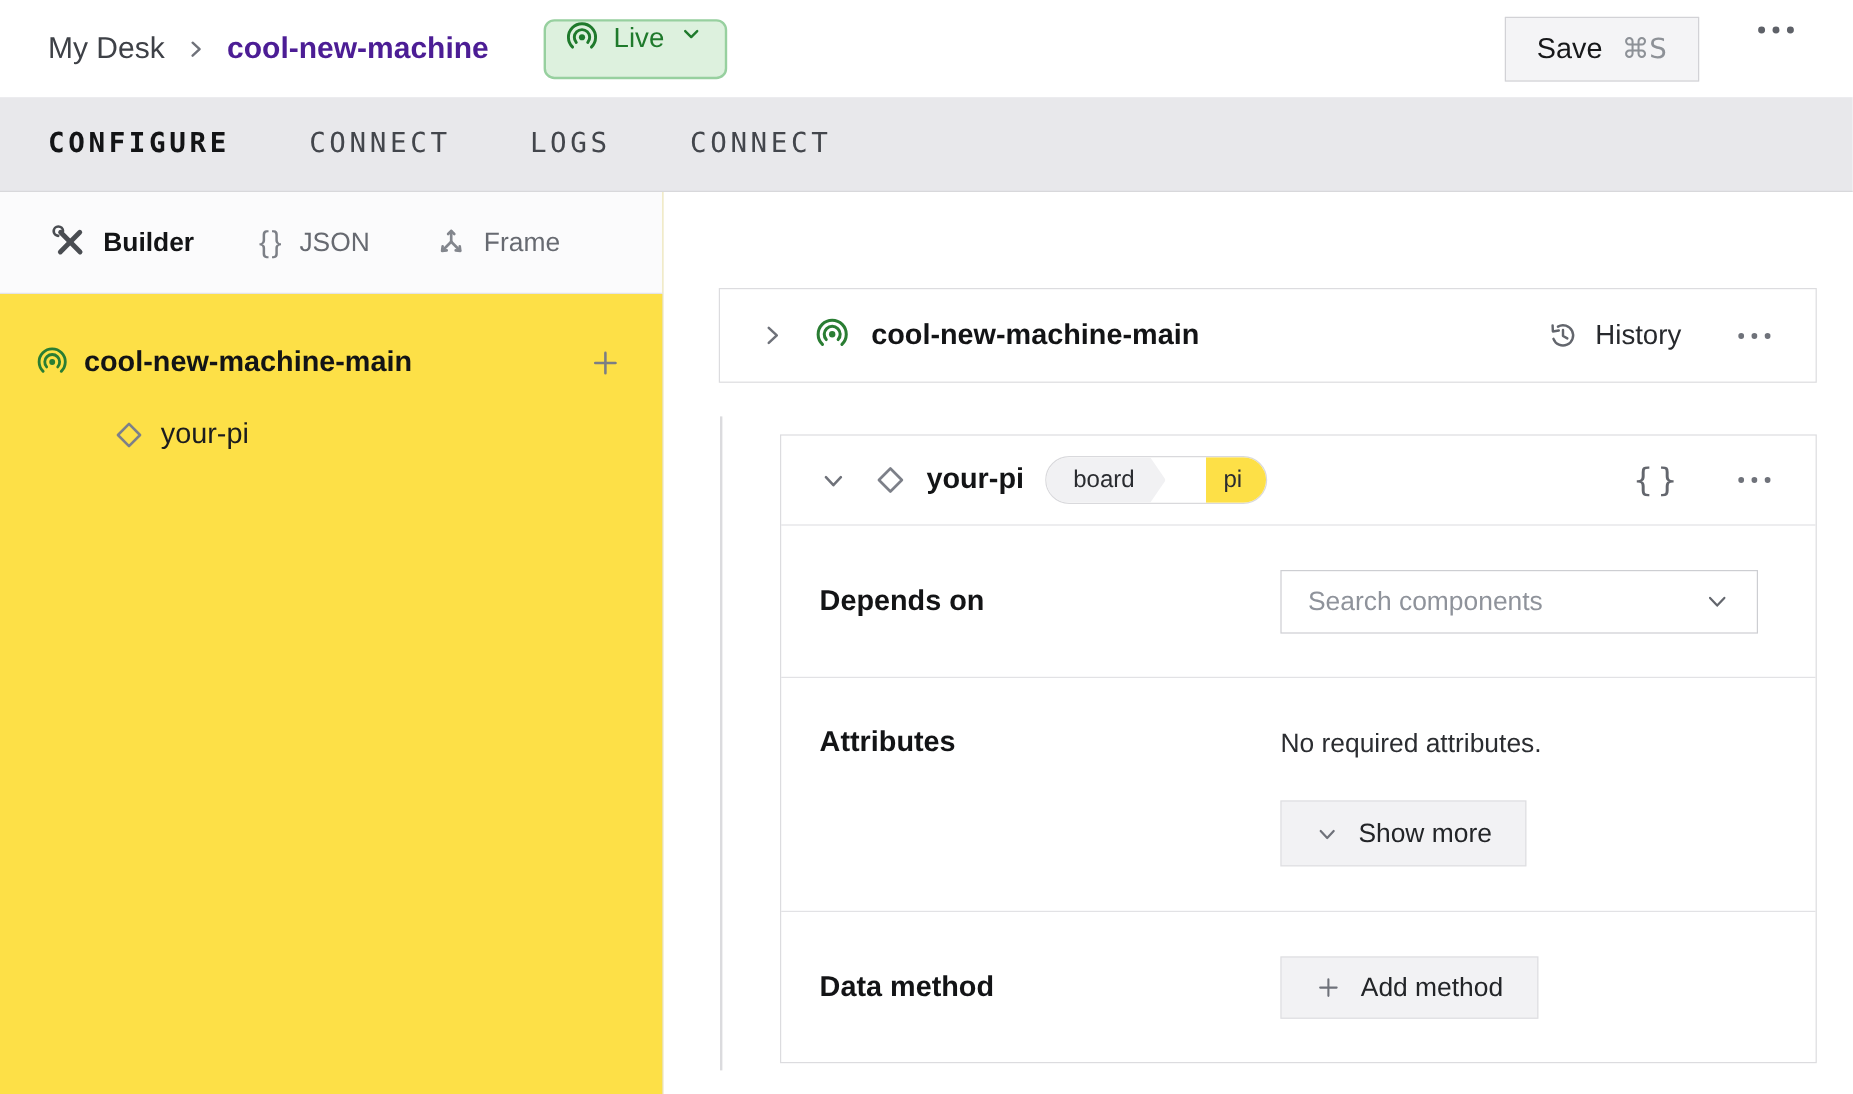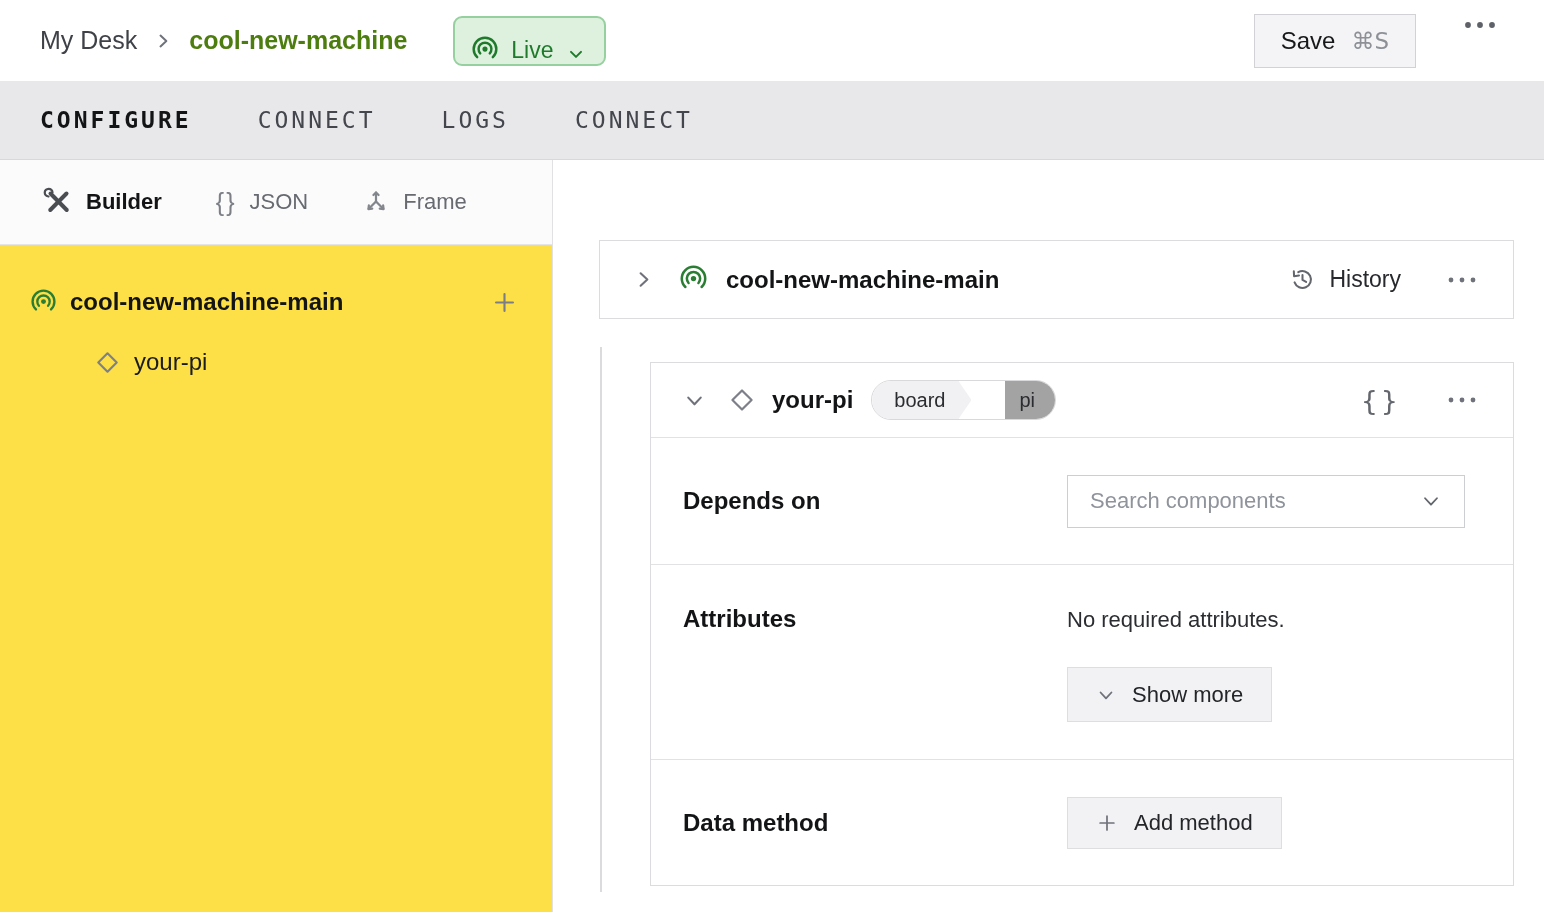--- a/index.html
+++ b/index.html
@@ -4,22 +4,22 @@
 <style>
   * { margin:0; padding:0; box-sizing:border-box; }
   html,body { width:1544px; height:912px; overflow:hidden; background:#fff;
     font-family:"Liberation Sans", sans-serif; color:#17181a; }
 
   
   .topbar { height:81px; display:flex; align-items:center; padding:0 40px; background:#fff; }
   .breadcrumb { display:flex; align-items:center; gap:16px; font-size:25px; }
   .crumb-parent { color:#3e4147; cursor:pointer; }
   .crumb-sep { display:flex; align-items:center; }
-  .crumb-current { font-weight:700; color:#4d7c0f; }
-  .live-badge { margin-left:46px; height:50px; display:flex; align-items:flex-end; gap:12px;
+  .crumb-current { font-weight:700; color:#4c1d95; }
+  .live-badge { margin-left:46px; height:50px; display:flex; align-items:flex-start; gap:12px;
     padding:0 18px 0 16px; background:#ddf1de; border:2px solid #97d09f; border-radius:9px;
     color:#1f7a2c; font-size:23px; cursor:pointer; }
   .topbar-right { margin-left:auto; display:flex; }
   .save-btn { height:54px; display:flex; align-items:center; gap:16px; padding:0 26px;
     background:#f4f4f6; border:1px solid #d2d2d6; font-size:24px; color:#17181a; cursor:pointer;
     font-family:"Liberation Sans", sans-serif; }
   .save-kbd { color:#8d9197; font-family:"DejaVu Sans", sans-serif; font-size:23px; }
   .dots-btn { margin-left:40px; background:none; border:none; cursor:pointer; padding:6px; display:flex; }
 
   
@@ -61,21 +61,21 @@
     cursor:pointer; font-size:23px; color:#27292d; font-family:inherit; }
   .machine-card .dots-btn, .component-header .dots-btn { margin-left:40px; }
 
   .component-card { margin:43px 0 0 97px; width:864px; background:#fff; border:1px solid #dcdcdf; }
   .component-header { height:74px; display:flex; align-items:center; padding:0 30px; }
   .component-title { margin-left:16px; font-size:24px; font-weight:700; color:#131416; }
   .type-badge { margin-left:18px; display:flex; align-items:stretch; height:40px;
     border:1px solid #d9d9dc; border-radius:999px; overflow:hidden; font-size:20px; color:#2a2c30;gap:34px; }
   .badge-type { display:flex; align-items:center; padding:0 26px 0 22px; background:#f1f1f3;
     clip-path:polygon(0 0, calc(100% - 13px) 0, 100% 50%, calc(100% - 13px) 100%, 0 100%); }
-  .badge-model { display:flex; align-items:center; padding:0 20px 0 14px; background:#a3a3a3; }
+  .badge-model { display:flex; align-items:center; padding:0 20px 0 14px; background:#fde047; }
   .braces-btn { background:none; border:none; cursor:pointer; font-size:27px; color:#63666d;
     letter-spacing:3px; font-family:"DejaVu Sans", sans-serif; margin-left:auto; }
 
   .section { display:flex; border-top:1px solid #e2e2e5; padding:0 32px; }
   .sec-label { width:384px; font-size:24px; font-weight:700; color:#131416; }
   .sec-attributes { padding-top:40px; padding-bottom:37px; }
   .attr-col { display:flex; flex-direction:column; align-items:flex-start; }
   .attr-empty { font-size:22px; color:#2b2d31; line-height:30px; }
   .btn-gray { display:flex; align-items:center; gap:16px; background:#f2f2f4; border:1px solid #dedee1;
     padding:0 28px; height:55px; font-size:22px; color:#232528; cursor:pointer; font-family:inherit; }

